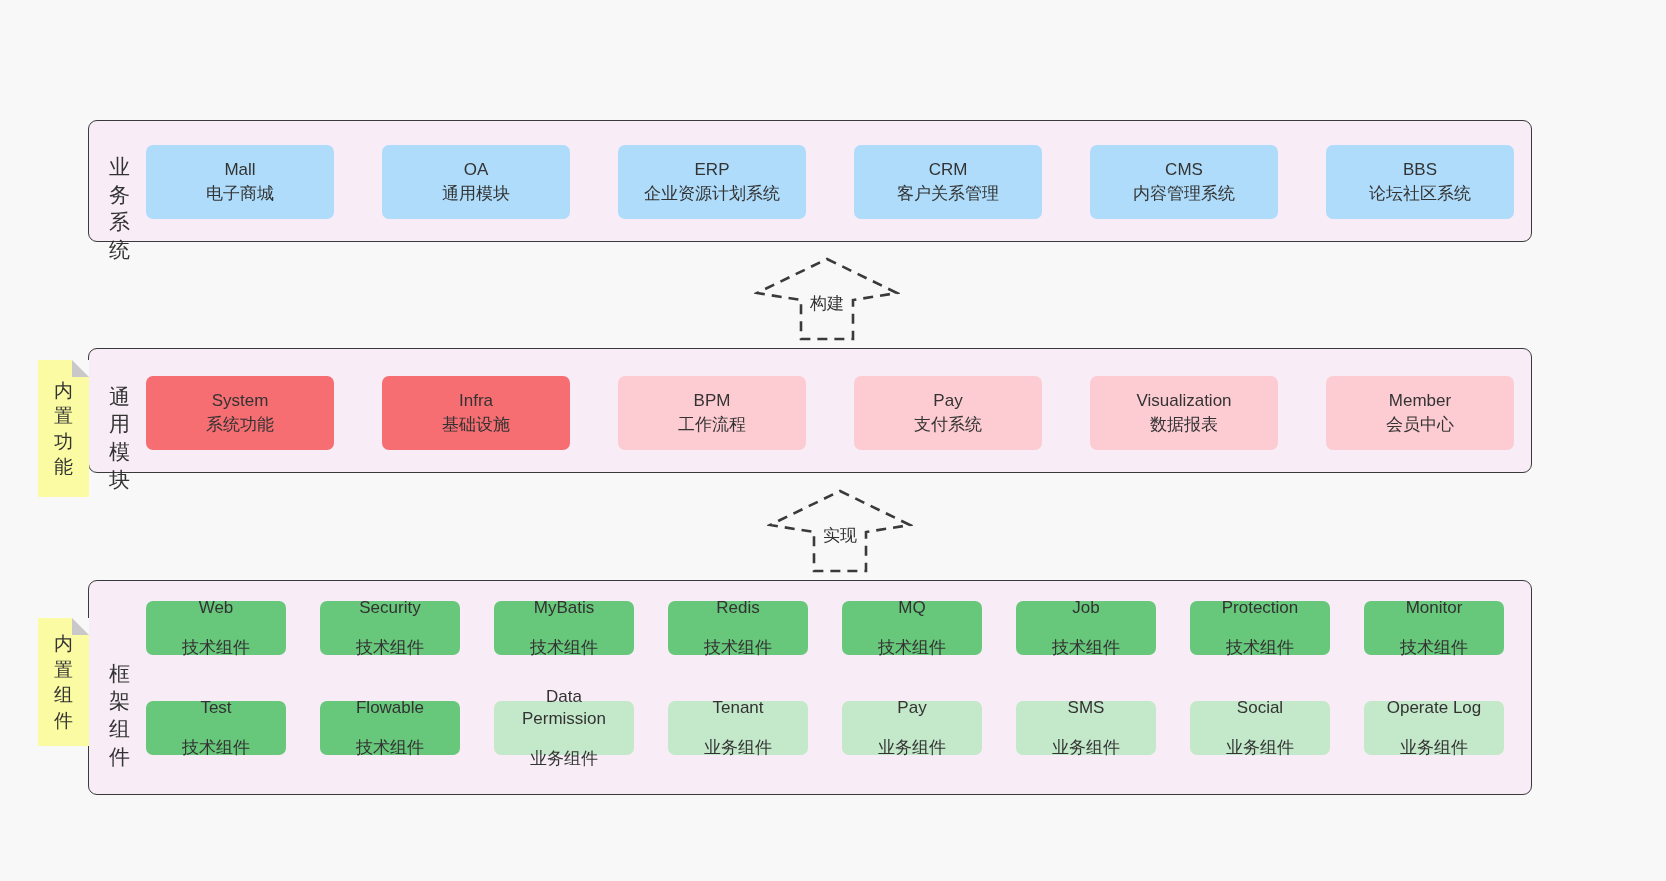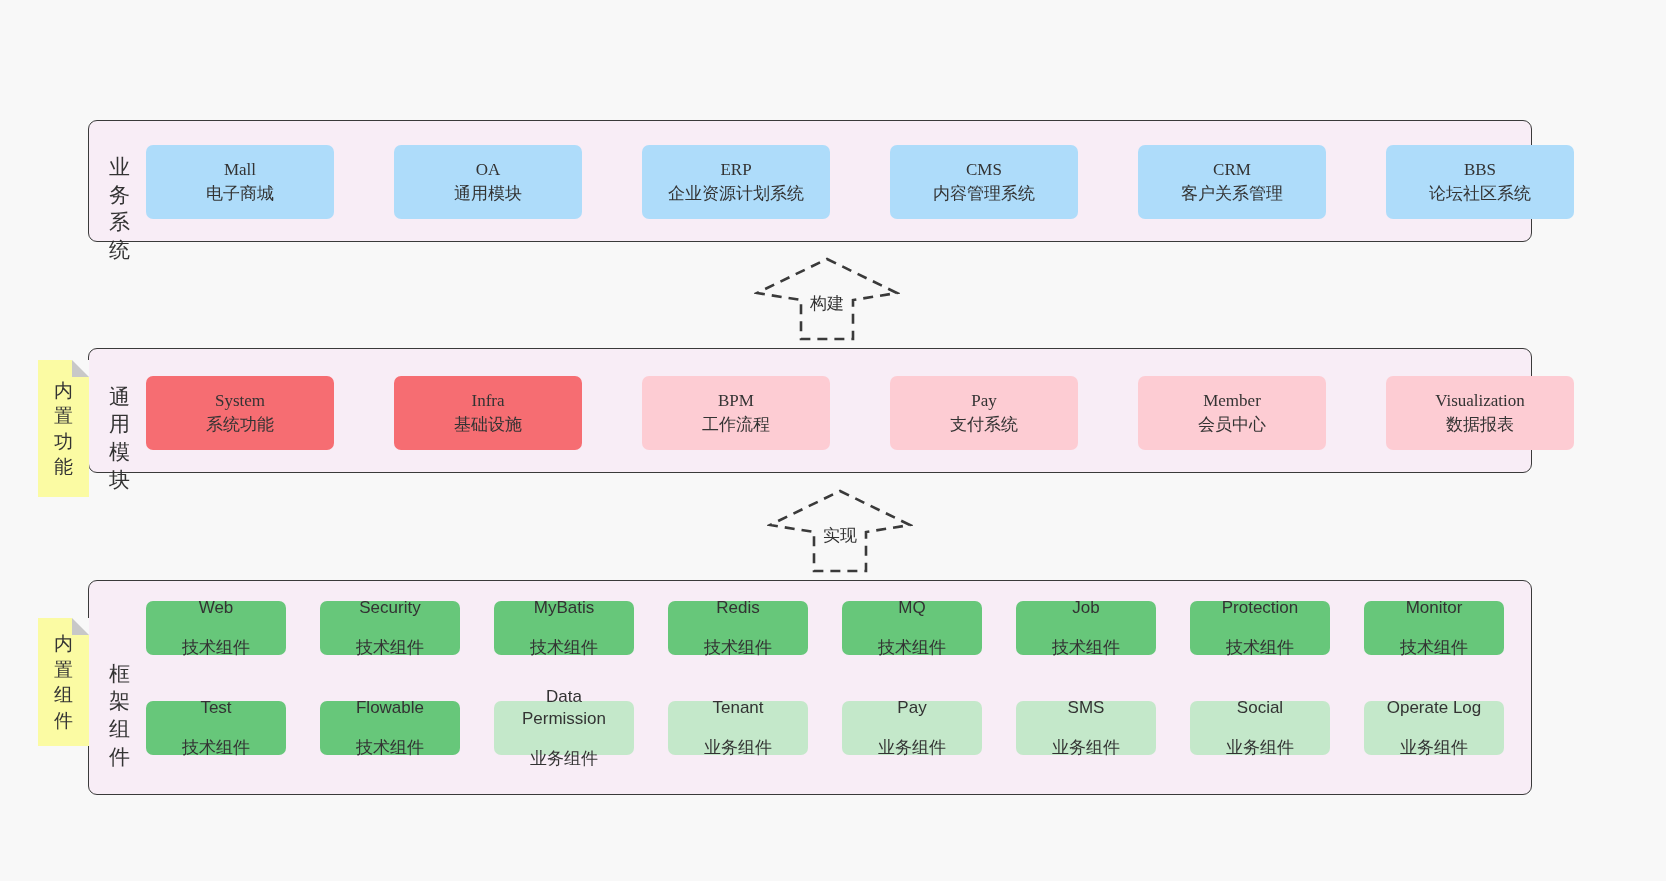--- a/index.html
+++ b/index.html
@@ -11,21 +11,21 @@
           border:1.6px solid #3a3a3a; border-radius:9px; }
   .band1 { top:120px; height:122px; }
   .band2 { top:348px; height:125px; }
   .band3 { top:580px; height:215px; }
 
   .band-label { position:absolute; left:20px; top:50%; transform:translateY(-50%);
                 width:24px; font-size:21px; line-height:1.32; word-break:break-all;
                 text-align:left; color:#333;margin-top:27px; }
 
   .row { position:absolute; left:57px; display:flex; }
-  .row-6 { gap:60px;font-family:Liberation Serif, serif; }
+  .row-6 { gap:48px; }
   .row-8 { gap:34px; }
   .row-b1 { top:24px; }
   .row-b2 { top:27px; }
   .row-c1 { top:20px; }
   .row-c2 { top:120px; }
 
   .box { display:flex; flex-direction:column; justify-content:center; align-items:center;
          text-align:center; border-radius:7px; font-size:17px; line-height:1.4;
          padding:2px 10px; }
   .box .en, .box .zh { display:block; }
@@ -67,26 +67,26 @@
       </div>
       <div class="box box-wide blue">
         <span class="en">OA</span>
         <span class="zh">通用模块</span>
       </div>
       <div class="box box-wide blue">
         <span class="en">ERP</span>
         <span class="zh">企业资源计划系统</span>
       </div>
       <div class="box box-wide blue">
+        <span class="en">CRM</span>
+        <span class="zh">客户关系管理</span>
+      </div>
+      <div class="box box-wide blue">
         <span class="en">CMS</span>
         <span class="zh">内容管理系统</span>
-      </div>
-      <div class="box box-wide blue">
-        <span class="en">CRM</span>
-        <span class="zh">客户关系管理</span>
       </div>
       <div class="box box-wide blue">
         <span class="en">BBS</span>
         <span class="zh">论坛社区系统</span>
       </div>
     </div>
   </section>
 
   <div class="arrow arrow1">
     <svg width="146" height="86" viewBox="0 0 146 86">
@@ -112,26 +112,26 @@
       </div>
       <div class="box box-wide pink">
         <span class="en">BPM</span>
         <span class="zh">工作流程</span>
       </div>
       <div class="box box-wide pink">
         <span class="en">Pay</span>
         <span class="zh">支付系统</span>
       </div>
       <div class="box box-wide pink">
+        <span class="en">Visualization</span>
+        <span class="zh">数据报表</span>
+      </div>
+      <div class="box box-wide pink">
         <span class="en">Member</span>
         <span class="zh">会员中心</span>
-      </div>
-      <div class="box box-wide pink">
-        <span class="en">Visualization</span>
-        <span class="zh">数据报表</span>
       </div>
     </div>
   </section>
 
   <div class="arrow arrow2">
     <svg width="146" height="86" viewBox="0 0 146 86">
       <polygon points="73,3 143,37 99,44 99,83 47,83 47,44 3,37" fill="none" stroke="#3a3a3a" stroke-width="2.6" stroke-dasharray="10,7"></polygon>
     </svg>
     <span class="arrow-label">实现</span>
   </div>

